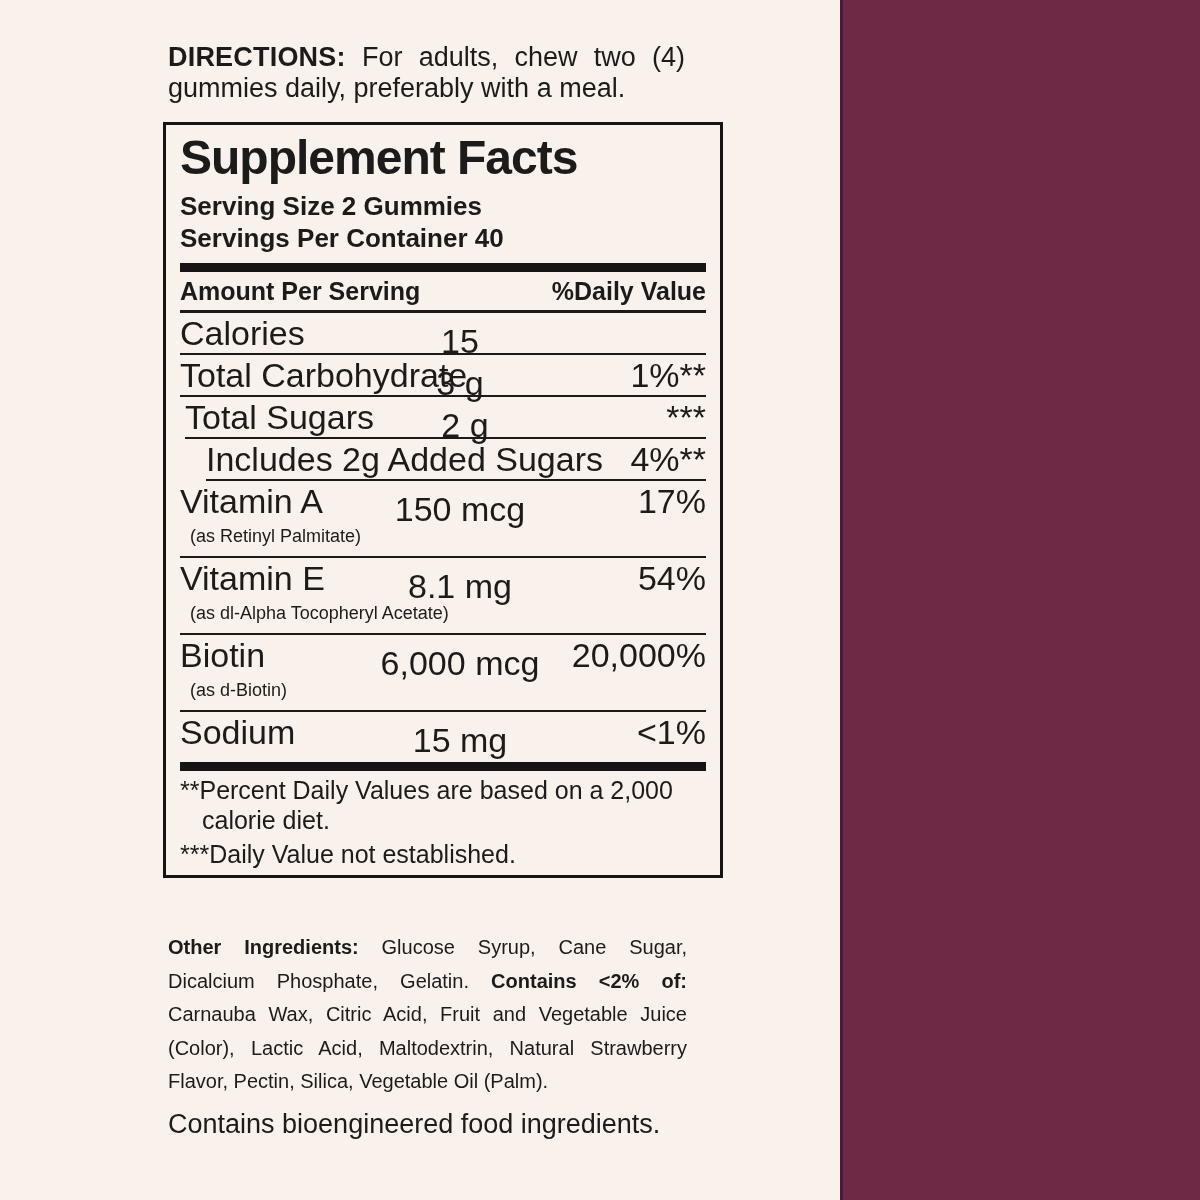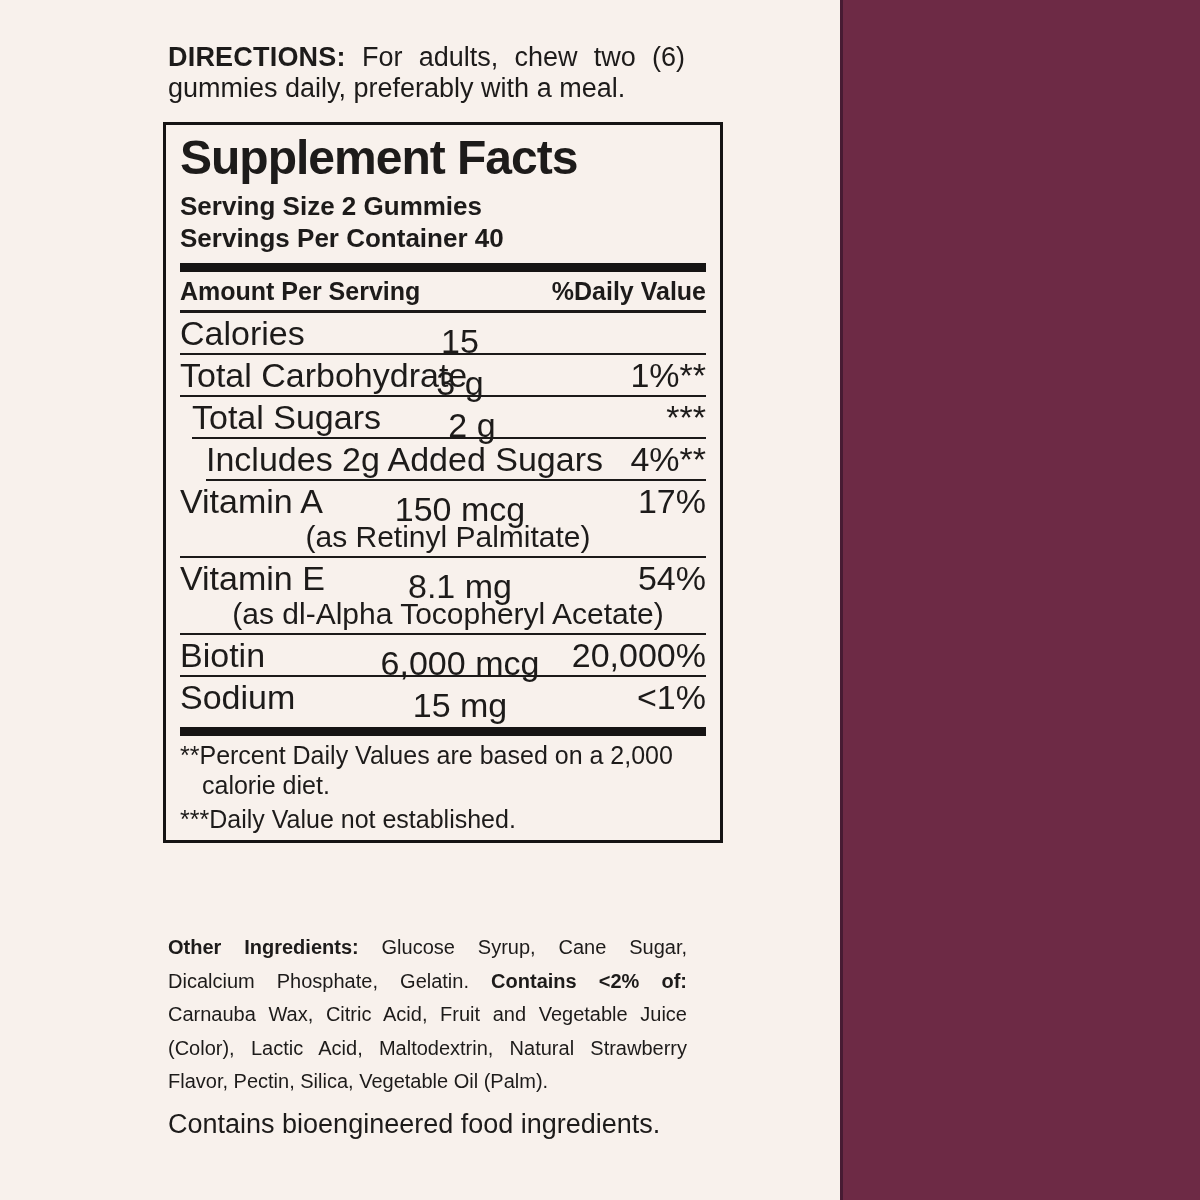--- a/index.html
+++ b/index.html
@@ -36,21 +36,21 @@
     display:flex;justify-content:space-between;align-items:flex-start;
     font-size:25px;font-weight:bold;line-height:32px;
     padding:3px 0 3px 0;border-bottom:3px solid #1c1a19;
   }
 
   .srow{border-bottom:2px solid #1c1a19;}
   .srow .line1{position:relative;font-size:34px;line-height:33px;padding:4px 0 3px 0;}
   .srow .nname{display:inline-block;}
   .srow .namt{position:absolute;left:200px;top:12px;width:160px;text-align:center;}
   .srow .ndv{position:absolute;right:0;top:4px;text-align:right;}
-  .srow .nsub{font-size:30px;line-height:31px;padding:0 0 4px 10px;text-align:center;}
+  .srow .nsub{font-size:18px;line-height:31px;padding:0 0 4px 10px;}
   .srow.last{border-bottom:none;}
 
   .footnote{
     margin:4px 0 0 0;font-size:25px;line-height:30px;
     padding-left:22px;text-indent:-22px;
   }
 
   .other-block{position:absolute;left:168px;top:931px;width:519px;}
   .other-par{margin:0;font-size:20px;line-height:33.5px;text-align:justify;}
   .bio-par{margin:9px 0 0 0;font-size:27px;line-height:33px;}
@@ -65,21 +65,21 @@
     display:flex;flex-direction:column;row-gap:60px;
   }
   .claim{
     font-size:28px;line-height:33px;letter-spacing:.3px;
     white-space:pre-line;
   }
 </style>
 </head>
 <body style="background: rgb(248, 241, 236); color: rgb(29, 27, 26);">
 
-<p class="directions"><b>DIRECTIONS:</b> <span>For adults, chew two (6) gummies daily, preferably with a meal.</span></p>
+<p class="directions"><b>DIRECTIONS:</b> <span>For adults, chew two (4) gummies daily, preferably with a meal.</span></p>
 
 <div class="facts-box">
   <h1 class="facts-title">Supplement Facts</h1>
   <p class="serving-line">Serving Size 2 Gummies</p>
   <p class="serving-line">Servings Per Container 40</p>
 
   <div class="thick-bar"></div>
 
   <div class="cols-header">
     <span>Amount Per Serving</span>
@@ -96,21 +96,21 @@
 
     </div>
       <div class="srow">
       <div class="line1">
         <span class="nname">Total Carbohydrate</span>
         <span class="namt">3 g</span>
         <span class="ndv">1%**</span>
       </div>
 
     </div>
-      <div class="srow" style="margin-left: 12px;">
+      <div class="srow" style="margin-left: 5px;">
       <div class="line1">
         <span class="nname">Total Sugars</span>
         <span class="namt">2 g</span>
         <span class="ndv">***</span>
       </div>
 
     </div>
       <div class="srow" style="margin-left: 26px;">
       <div class="line1">
         <span class="nname">Includes 2g Added Sugars</span>
@@ -134,20 +134,21 @@
         <span class="ndv">54%</span>
       </div>
       <div class="nsub">(as dl-Alpha Tocopheryl Acetate)</div>
     </div>
       <div class="srow">
       <div class="line1">
         <span class="nname">Biotin</span>
         <span class="namt">6,000 mcg</span>
         <span class="ndv">20,000%</span>
       </div>
+      <div class="nsub">(as d-Biotin)</div>
     </div>
       <div class="srow last">
       <div class="line1">
         <span class="nname">Sodium</span>
         <span class="namt">15 mg</span>
         <span class="ndv">&lt;1%</span>
       </div>
 
     </div>
     </div>

